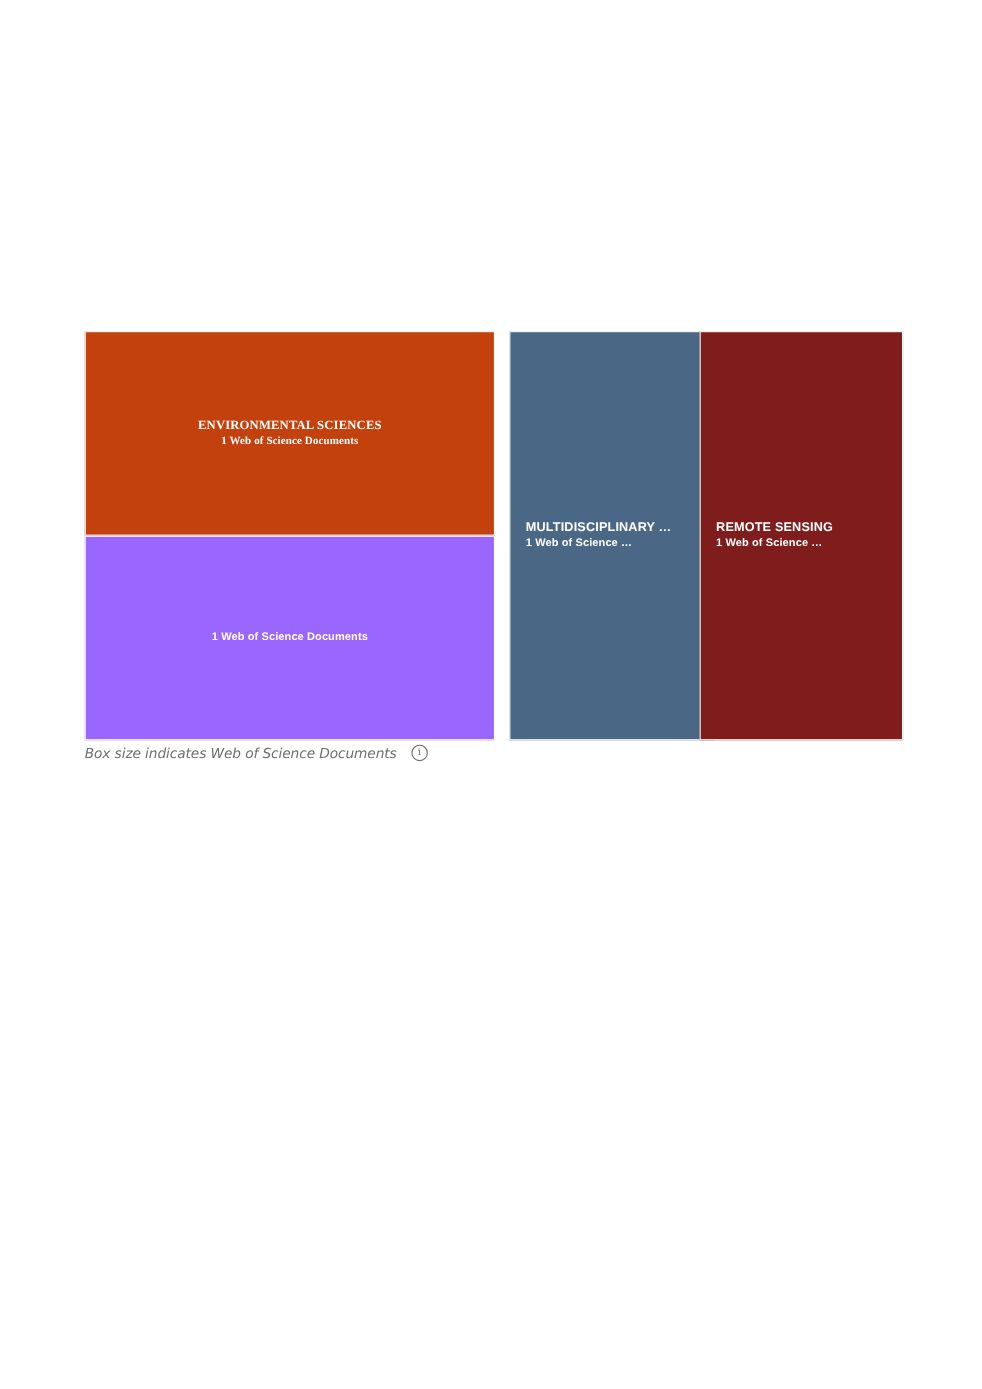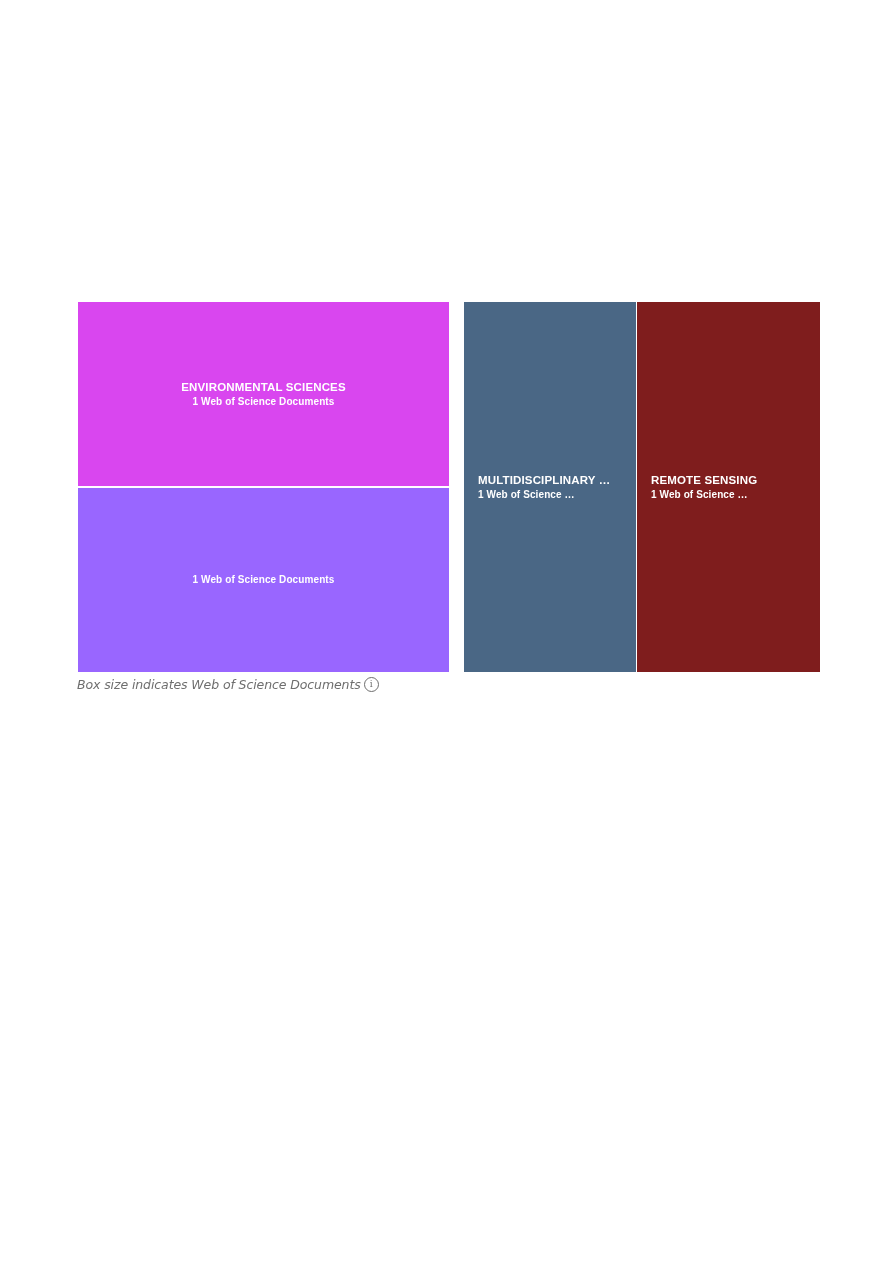--- a/index.html
+++ b/index.html
@@ -108,21 +108,21 @@
   #cell-multidisciplinary-sciences .tm-cell-inner { top: 50%; }
   #cell-remote-sensing .tm-cell-inner { top: 50%; }
 
   
   #treemap-caption {
     position: absolute;
     left: 77px;
     top: 677px;
     display: flex;
     align-items: center;
-    gap: 2px;
+    gap: 12px;
     font-family: "DejaVu Sans", sans-serif;
     font-style: italic;
     font-size: 12.5px;
     color: #6e6e6e;
     letter-spacing: -0.1px;
     white-space: nowrap;
   }
   #treemap-caption .caption-text {
     font-style: italic;
   }
@@ -144,21 +144,21 @@
     flex: 0 0 auto;
   }
 </style>
 </head>
 <body>
 
 <div id="treemap-figure">
 
   <div id="treemap-canvas">
 
-    <div class="tm-cell" id="cell-environmental-sciences" style="background: #d946ef;">
+    <div class="tm-cell" id="cell-environmental-sciences" style="background: #c2410c; font-family: Liberation Serif, serif;">
       <div class="tm-cell-inner">
         <span class="tm-label">ENVIRONMENTAL SCIENCES</span>
         <span class="tm-value">1 Web of Science Documents</span>
       </div>
     </div>
 
     <div class="tm-cell" id="cell-geosciences-multidisciplinary" style="background: rgb(153, 102, 255);">
       <div class="tm-cell-inner">
         <span class="tm-value">1 Web of Science Documents</span>
       </div>

